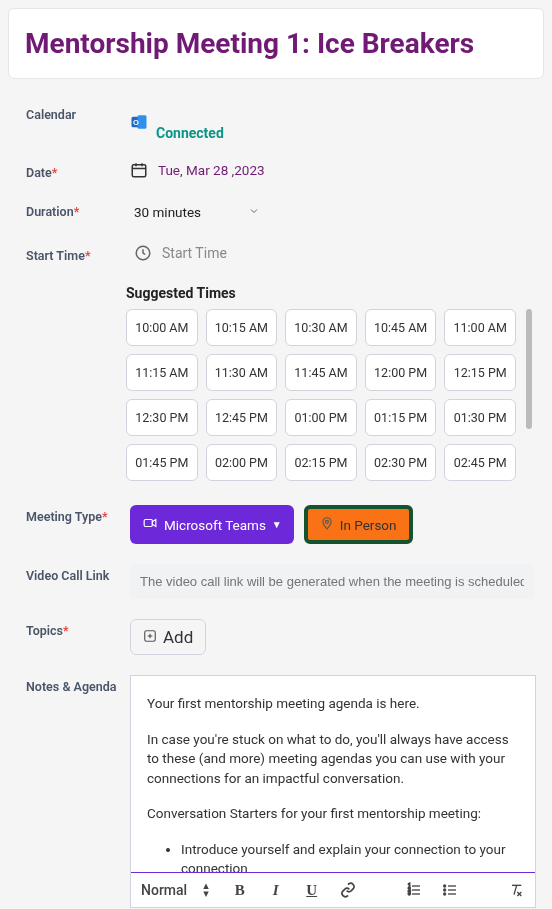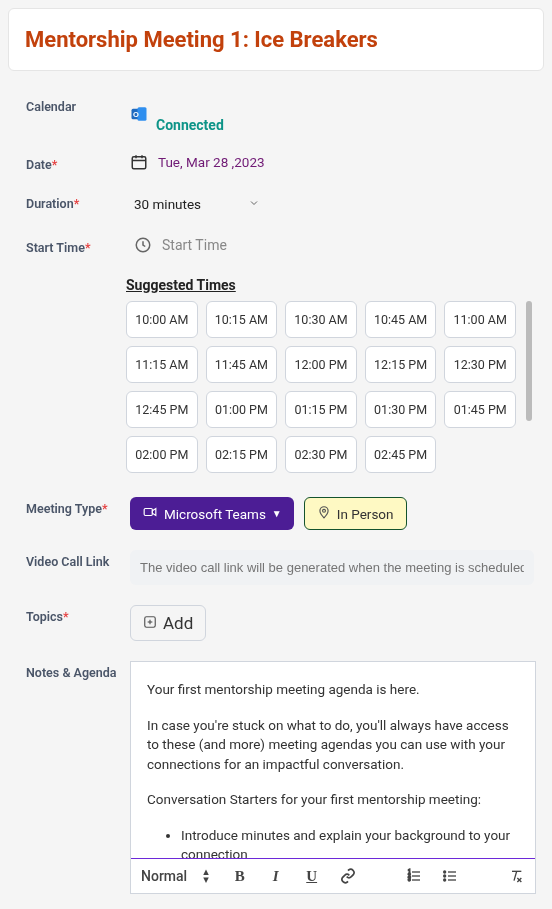--- a/index.html
+++ b/index.html
@@ -14,23 +14,23 @@
     padding: 8px 8px 0 8px;
   }
   .title-card {
     background: #fff;
     border: 1px solid #e5e5e5;
     border-radius: 6px;
     padding: 18px 16px;
     margin-bottom: 14px;
   }
   .title-card h1 {
-    font-size: 22px;
+    font-size: 28px;
     font-weight: 700;
-    color: #c2410c;
+    color: #701a75;
   }
   .row {
     display: flex;
     align-items: flex-start;
     padding: 10px 10px 10px 18px;
     gap: 4px;
   }
   .label {
     width: 100px;
     flex-shrink: 0;
@@ -88,21 +88,20 @@
     gap: 10px;
     font-size: 14px;
     color: #888;
     padding-left: 4px;
   }
   .suggested-label {
     font-size: 14px;
     font-weight: 700;
     color: #222;
     margin: 12px 0 8px 0;
-    text-decoration: underline;
   }
   .time-grid-wrap {
     position: relative;
   }
   .time-grid {
     display: grid;
     grid-template-columns: repeat(5, 1fr);
     gap: 8px;
     padding-right: 10px;
   }
@@ -132,27 +131,27 @@
   .pill {
     display: inline-flex;
     align-items: center;
     gap: 6px;
     border-radius: 6px;
     padding: 7px 12px;
     font-size: 13.5px;
     cursor: pointer;
   }
   .pill.active {
-    background: #4c1d95;
+    background: #6d28d9;
     color: #fff;
     border-radius: 6px;
   }
   .pill.inactive {
-    background: #fef9c3;
-    border: 1px solid #14532d;
+    background: #f97316;
+    border: 4px solid #14532d;
     color: #333;
   }
   .video-link-input {
     width: 100%;
     padding: 10px;
     border: none;
     background: #f0f2f4;
     border-radius: 6px;
     font-size: 13px;
     color: #9aa0a6;
@@ -289,20 +288,21 @@
   <div class="suggested-block">
     <div class="suggested-label">Suggested Times</div>
     <div class="time-grid-wrap">
       <div class="time-grid" id="time-grid">
           <div class="time-chip">10:00 AM</div>
           <div class="time-chip">10:15 AM</div>
           <div class="time-chip">10:30 AM</div>
           <div class="time-chip">10:45 AM</div>
           <div class="time-chip">11:00 AM</div>
           <div class="time-chip">11:15 AM</div>
+          <div class="time-chip">11:30 AM</div>
           <div class="time-chip">11:45 AM</div>
           <div class="time-chip">12:00 PM</div>
           <div class="time-chip">12:15 PM</div>
           <div class="time-chip">12:30 PM</div>
           <div class="time-chip">12:45 PM</div>
           <div class="time-chip">01:00 PM</div>
           <div class="time-chip">01:15 PM</div>
           <div class="time-chip">01:30 PM</div>
           <div class="time-chip">01:45 PM</div>
           <div class="time-chip">02:00 PM</div>
@@ -364,21 +364,21 @@
 
   <div class="row" style="align-items:flex-start;">
     <div class="label">Notes &amp; Agenda</div>
     <div class="field">
       <div class="editor-wrap">
         <div class="editor-content">
           <p>Your first mentorship meeting agenda is here.</p>
           <p>In case you're stuck on what to do, you'll always have access to these (and more) meeting agendas you can use with your connections for an impactful conversation.</p>
           <p>Conversation Starters for your first mentorship meeting:</p>
           <ul>
-              <li>Introduce minutes and explain your background to your connection</li>
+              <li>Introduce yourself and explain your connection to your connection</li>
             </ul>
         </div>
         <div class="editor-toolbar">
           <div class="fmt-select">
             <span>Normal</span>
             <span style="font-size:11px;line-height:0.7;">▴<br>▾</span>
           </div>
           <span class="tb-btn" style="font-family:Georgia,serif;">B</span>
           <span class="tb-btn" style="font-style:italic;font-family:Georgia,serif;">I</span>
           <span class="tb-btn" style="text-decoration:underline;font-family:Georgia,serif;">U</span>

